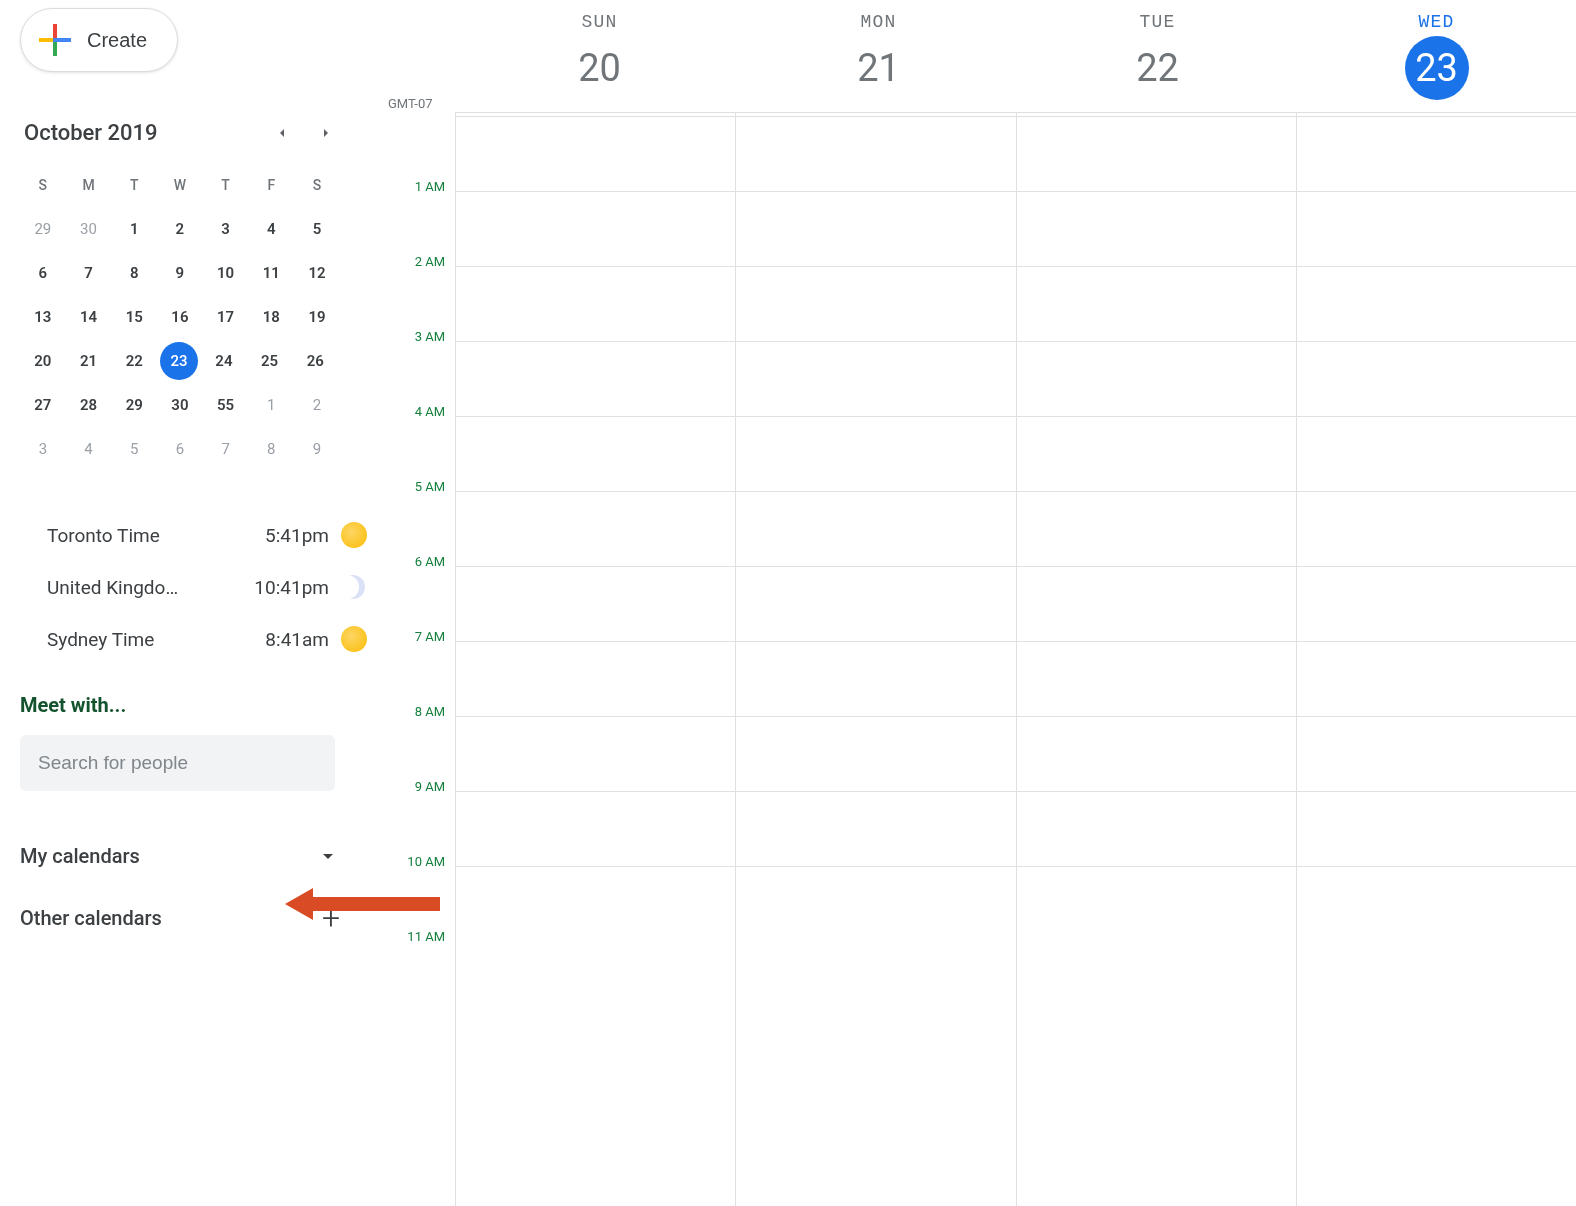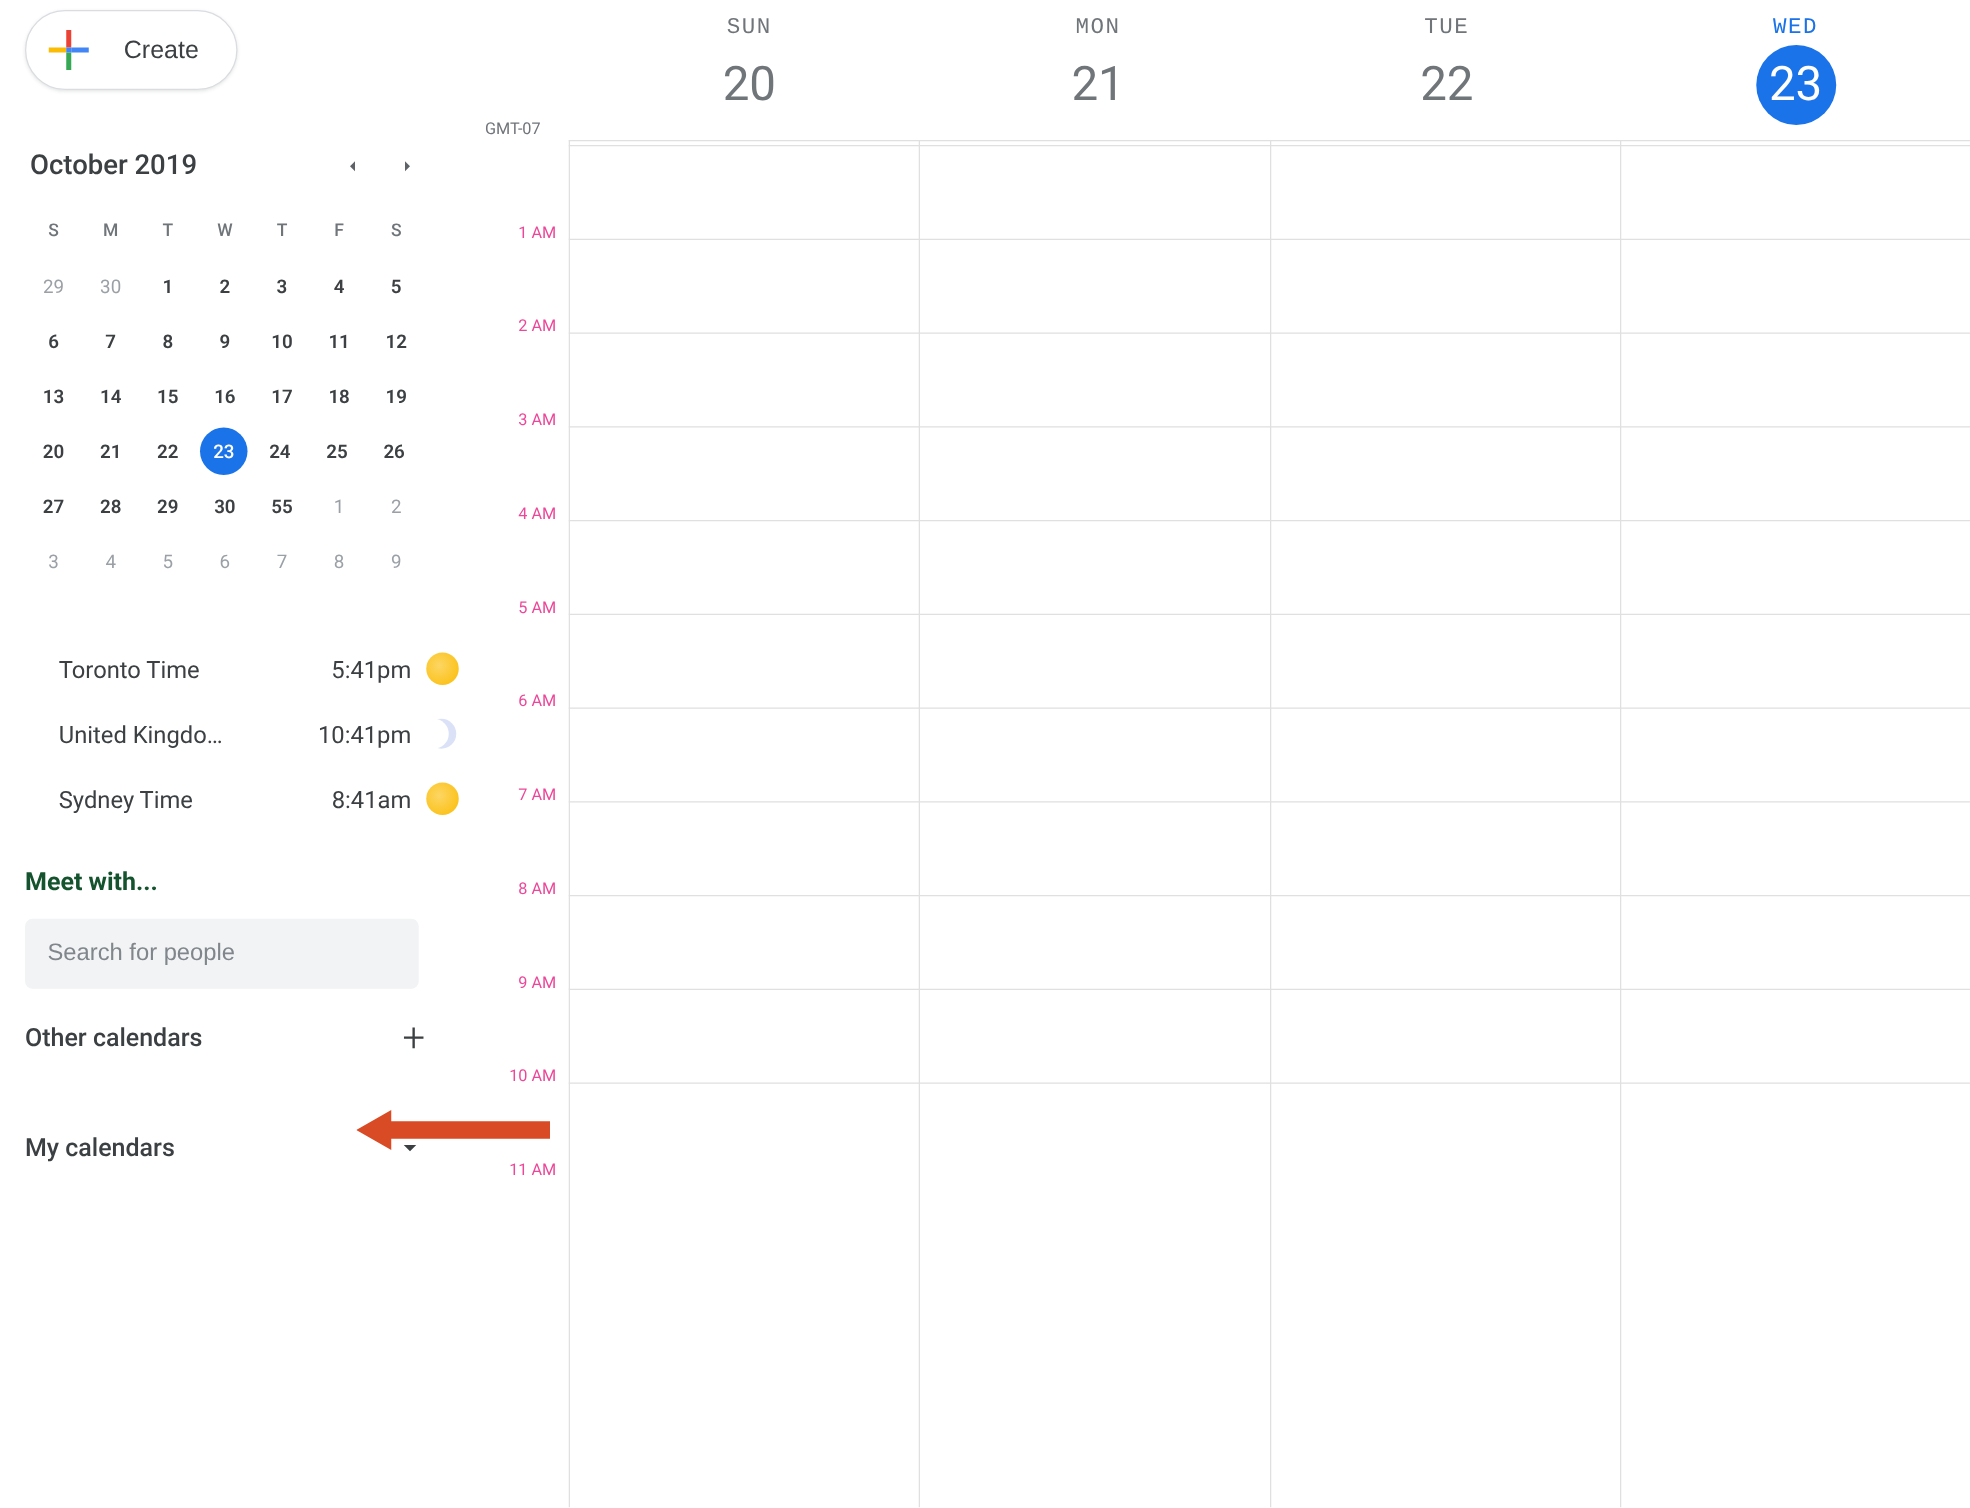--- a/index.html
+++ b/index.html
@@ -13,21 +13,21 @@
     position: relative;
   }
   .sidebar {
     width: 340px;
     padding: 8px 0 0 20px;
     float: left;
   }
   .create-btn {
     display: inline-flex;
     align-items: center;
-    gap: 26px;
+    gap: 14px;
     background: #fff;
     border: 1px solid #dadce0;
     border-radius: 36px;
     padding: 13px 30px 13px 16px;
     cursor: pointer;
     font-size: 20px;
     font-weight: 500;
     color: #3c4043;
     box-shadow: 0 1px 3px rgba(60,64,67,.15);
   }
@@ -194,21 +194,21 @@
     left: 0;
     width: 95px;
     top: 0;
     bottom: 0;
   }
   .hour-label {
     height: 75px;
     text-align: right;
     padding-right: 10px;
     font-size: 13px;
-    color: #ec4899;
+    color: #15803d;
     position: relative;
     top: -8px;
   }
   .gridlines {
     position: absolute;
     left: 95px;
     right: 0;
     top: 0;
     bottom: 0;
   }
@@ -352,34 +352,34 @@
       </div>
     </div>
 
   
   <div class="meet-section">
     <div class="section-title">Meet with...</div>
     <input class="search-people" placeholder="Search for people" style="">
   </div>
 
   
-  <div class="cal-group" style="margin-top:16px">
-    <div class="cal-group-row">
-      <span class="cal-group-label">Other calendars</span>
-      <span class="plus-small">+</span>
-    </div>
-  </div>
-
-  
   <div class="cal-group">
     <div class="cal-group-row">
       <span class="cal-group-label">My calendars</span>
       <svg class="chevron-icon" viewBox="0 0 24 24">
           <path d="M7 10l5 5 5-5z"></path>
         </svg>
+    </div>
+  </div>
+
+  
+  <div class="cal-group" style="margin-top:16px">
+    <div class="cal-group-row">
+      <span class="cal-group-label">Other calendars</span>
+      <span class="plus-small">+</span>
     </div>
   </div>
 
 </div>
 
 <div class="main">
   <div class="day-header" id="day-headers">
       <div class="day-col-header"><div class="day-name">SUN</div><div class="day-num">20</div></div>
       <div class="day-col-header"><div class="day-name">MON</div><div class="day-num">21</div></div>
       <div class="day-col-header"><div class="day-name">TUE</div><div class="day-num">22</div></div>

